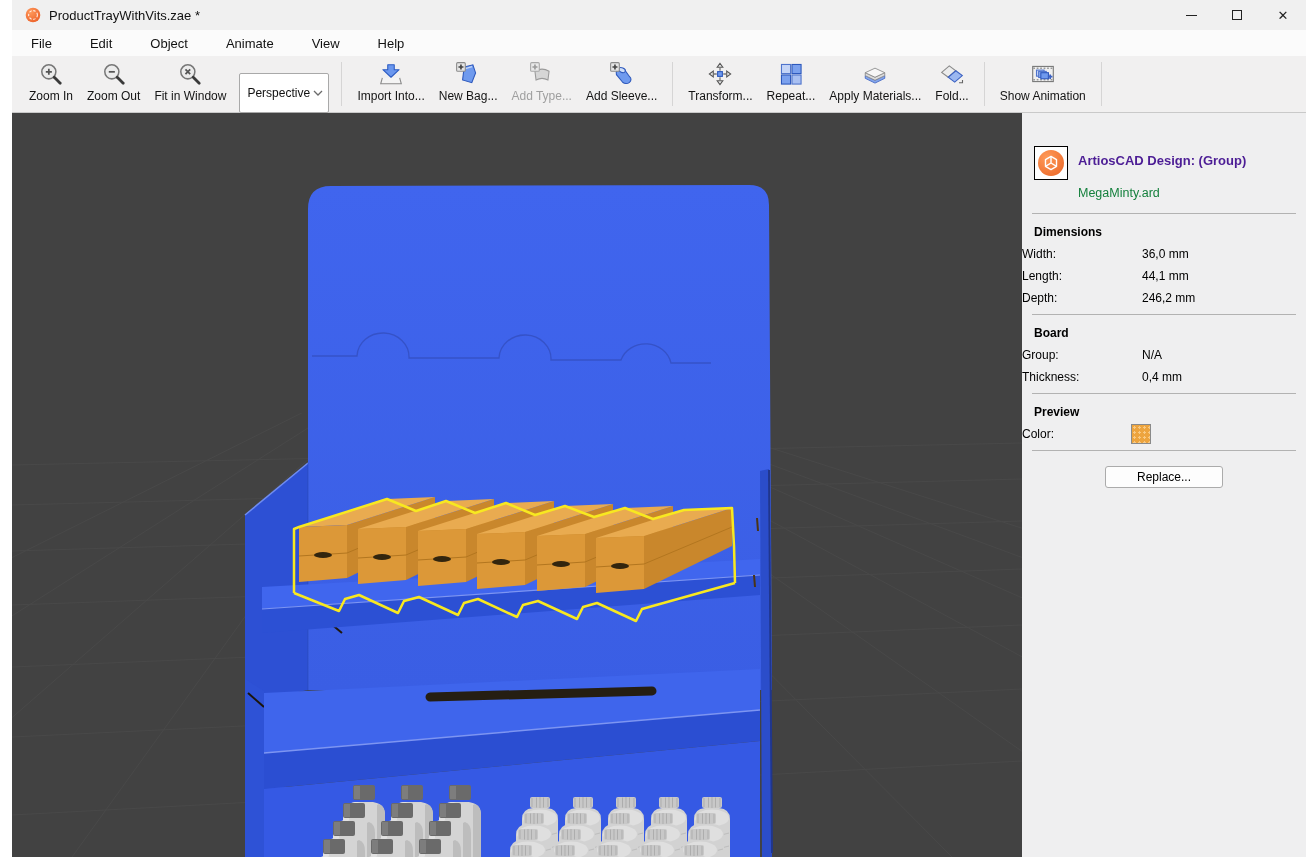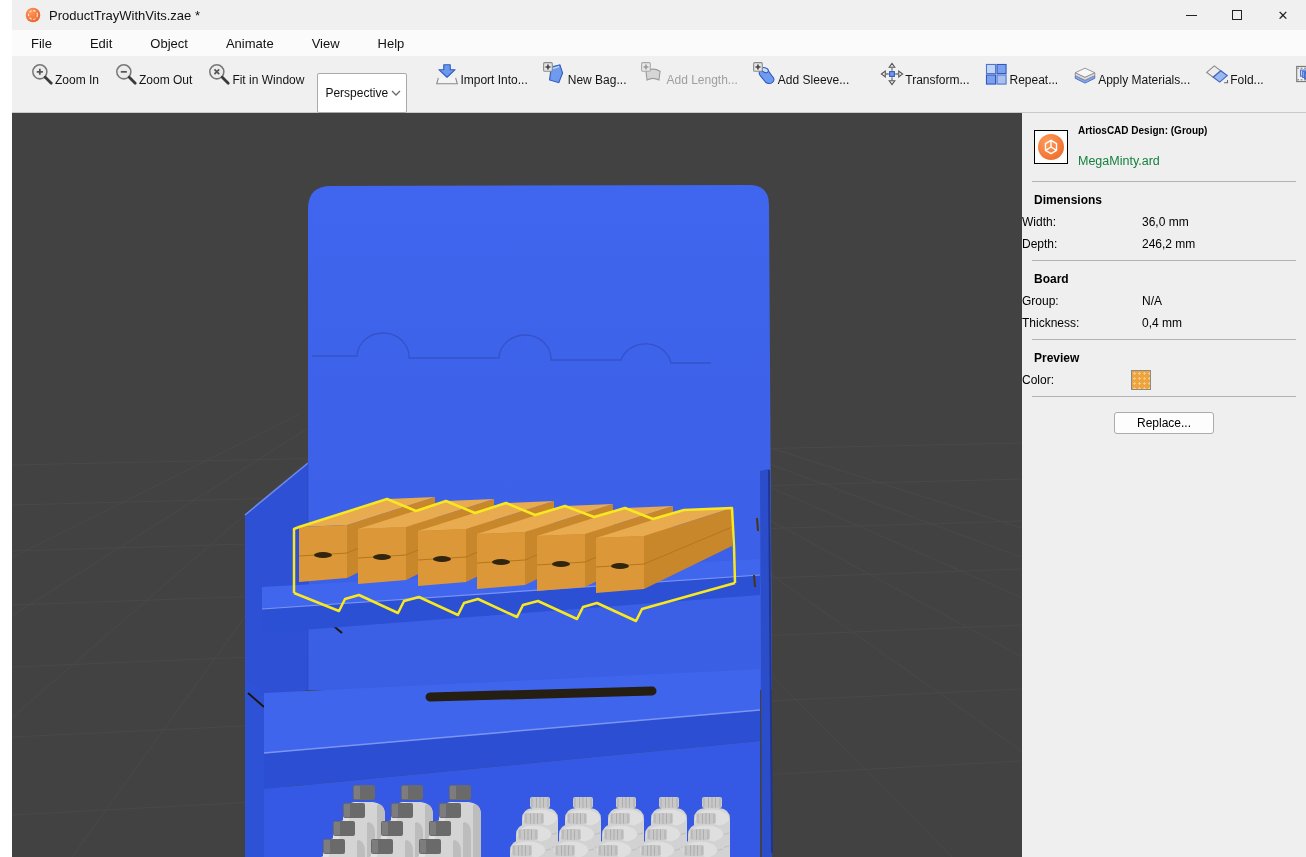--- a/index.html
+++ b/index.html
@@ -18,51 +18,51 @@
   .glyph-close { font-size:13px; line-height:1; }
 
   
   .menubar { height:26px; background:#fbfbfb; display:flex; align-items:center; padding-left:8px; flex:0 0 26px;gap:16px; }
   .menu-item { font-size:13px; color:#111; padding:4px 11px; }
 
   
   .toolbar { height:57px; background:#f1f0f0; border-bottom:1px solid #c9c9c9; display:flex; align-items:center; padding-left:4px; flex:0 0 57px; }
   .tb-group { display:flex; align-items:flex-start; height:100%; padding:4px 6px 2px 6px; }
   .tb-sep { width:1px; height:44px; background:#d6d5d5; margin:0 2px; align-self:center; }
-  .tb-btn { display:flex; flex-direction:row; align-items:flex-end; padding:1px 7px; }
+  .tb-btn { display:flex; flex-direction:column; align-items:center; padding:1px 7px; }
   .tb-btn .ic { width:26px; height:26px; display:flex; align-items:center; justify-content:center; }
   .tb-btn .lb { font-size:12px; color:#141414; margin-top:2px; white-space:nowrap; }
   .tb-btn.disabled .lb { color:#9f9f9f; }
   .combo { width:90px; height:40px; background:#fff; border:1px solid #a9a9a9; border-radius:2px;
            display:flex; align-items:center; padding:0 5px 0 7px; margin:13px 4px 0 6px; }
   .combo span { font-size:12px; color:#111; flex:1; }
 
   
   .main { flex:1; display:flex; min-height:0; }
   .viewport { width:1010px; height:744px; background:#424242; position:relative; flex:0 0 1010px; }
   .viewport svg { display:block; }
 
   
   .panel { flex:1; background:#efeff0; padding:8px 0 0 0; overflow:hidden; }
   .p-header { display:flex; align-items:center; padding:4px 12px 8px 12px; }
   .p-icon { width:34px; height:34px; background:#fff; border:1px solid #000; display:flex; align-items:center; justify-content:center; }
   .p-head-text { margin-left:10px; }
-  .p-title { font-size:10px; font-weight:bold; color:#000000; }
+  .p-title { font-size:13px; font-weight:bold; color:#4c1d95;margin-top:28px; }
   .p-sub { font-size:12.5px; color:#15803d; margin-top:18px; }
   .psep { height:1px; background:#b2b2b2; margin:5px 10px; }
   .p-section-h { font-size:12px; font-weight:bold; color:#000; padding:6px 12px 4px 12px; }
   .p-row { display:flex; align-items:center; height:22px; font-size:12px; color:#000; }
   .p-row .lbl { width:98px; text-align:left; flex:0 0 98px; }
   .p-row .val { margin-left:22px; }
   .swatch { width:20px; height:20px; border:1px solid #8a8a8a; margin-left:11px;
             background-color:#eda43e;
             background-image:radial-gradient(#f8ca85 1px, transparent 1.1px);
             background-size:5px 5px; }
   .replace-row { display:flex; justify-content:center; padding:10px 0; }
-  .btn-replace { width:100px; height:22px; background:#fdfdfd; border:1px solid #ababab; border-radius:3px;
+  .btn-replace { width:118px; height:22px; background:#fdfdfd; border:1px solid #ababab; border-radius:3px;
                  font-size:12px; color:#000; font-family:"Liberation Sans",sans-serif; }
 </style>
 </head>
 <body>
 
 <div class="app">
 
   <div class="titlebar">
     <svg class="app-icon" viewBox="0 0 16 16">
       <defs>
@@ -159,21 +159,21 @@
         <span class="lb">New Bag...</span>
       </div>
       <div class="tb-btn disabled">
         <span class="ic">
           <svg width="26" height="26" viewBox="0 0 24 24">
               <path d="M5.5,9.5 Q12,5.5 18.5,9.5 L17.5,17.5 Q12,14.5 6.5,17.5 Z" fill="#d6d6d6" stroke="#9a9a9a"></path>
               <rect x="1.5" y="1.5" width="8" height="8" rx="1" fill="#e9e9e9" stroke="#a8a8a8"></rect>
               <path d="M5.5,3.2V7.8 M3.2,5.5H7.8" stroke="#9a9a9a" stroke-width="1.5"></path>
             </svg>
         </span>
-        <span class="lb">Add Length...</span>
+        <span class="lb">Add Type...</span>
       </div>
       <div class="tb-btn">
         <span class="ic">
           <svg width="26" height="26" viewBox="0 0 24 24">
               <path d="M9,7.5 A4.2,3 0 0 1 15.2,9.2 L19,14.5 A4.4,3.6 0 0 1 12.6,19.6 L8,14 A4.6,4.1 0 0 1 9,7.5 Z" fill="#6f9aee" stroke="#2d58bc"></path>
               <ellipse cx="12" cy="8.4" rx="3.2" ry="2.1" transform="rotate(22 12 8.4)" fill="#cfdef8" stroke="#2d58bc"></ellipse>
               <rect x="1.5" y="1.5" width="8" height="8" rx="1" fill="#e5e5e5" stroke="#8a8a8a"></rect>
               <path d="M5.5,3.2V7.8 M3.2,5.5H7.8" stroke="#444" stroke-width="1.5"></path>
             </svg>
         </span>
@@ -440,20 +440,24 @@
         </div>
       </div>
       <div class="psep"></div>
 
       <div class="p-section-h">Dimensions</div>
       <div class="p-row">
         <span class="lbl">Width:</span>
         <span class="val">36,0 mm</span>
       </div>
       <div class="p-row">
+        <span class="lbl">Length:</span>
+        <span class="val">44,1 mm</span>
+      </div>
+      <div class="p-row">
         <span class="lbl">Depth:</span>
         <span class="val">246,2 mm</span>
       </div>
       <div class="psep"></div>
 
       <div class="p-section-h">Board</div>
       <div class="p-row">
         <span class="lbl">Group:</span>
         <span class="val">N/A</span>
       </div>

